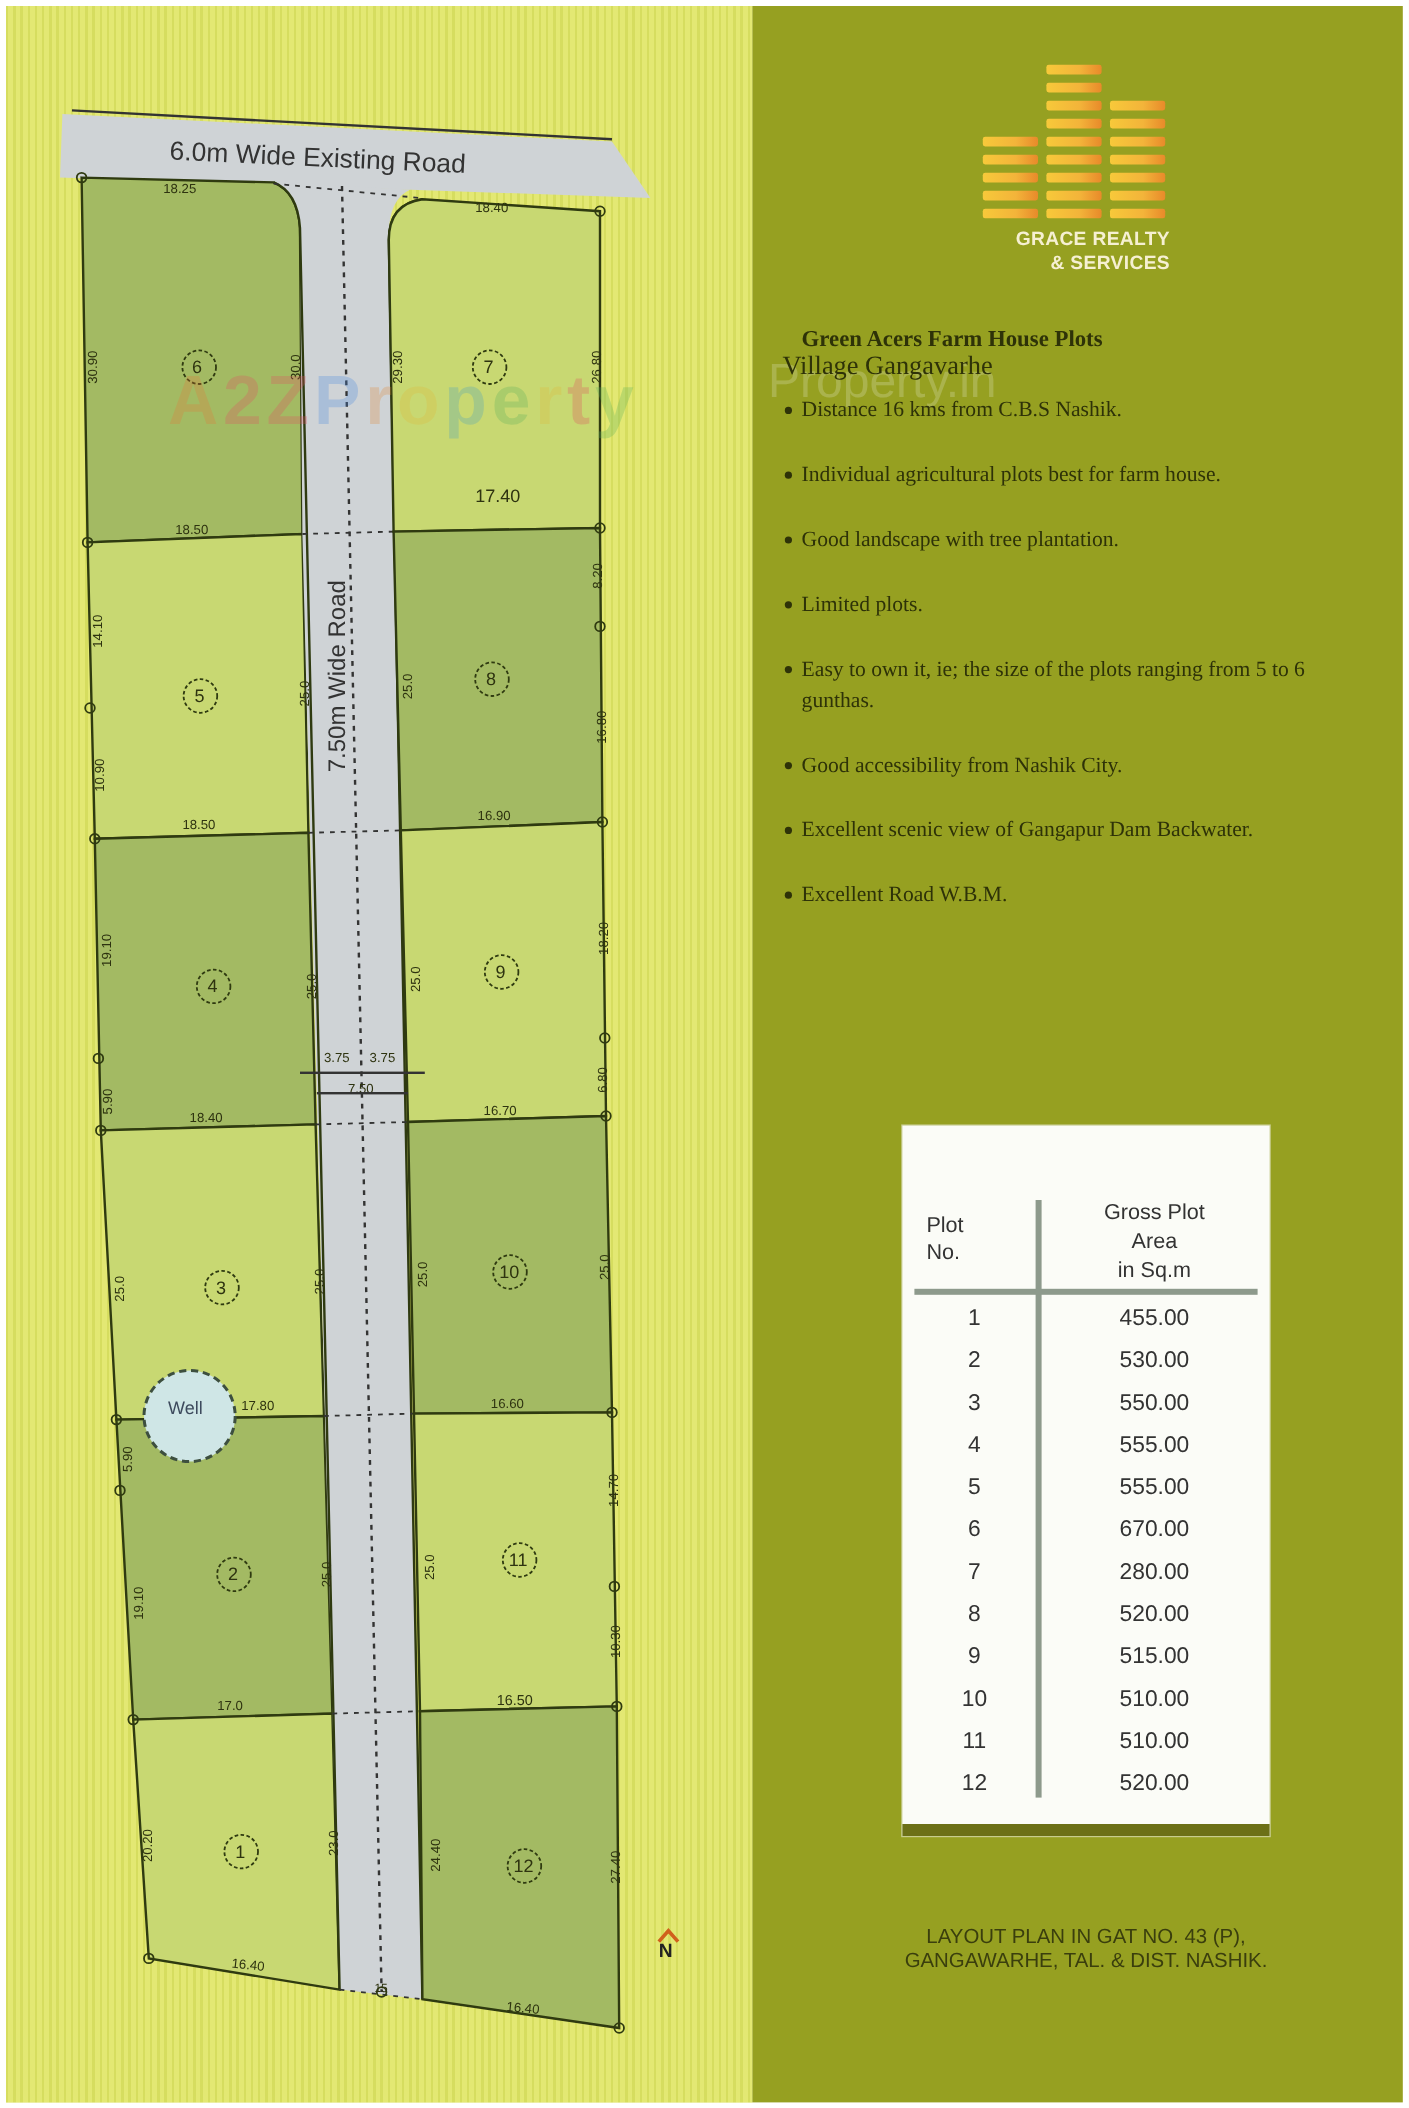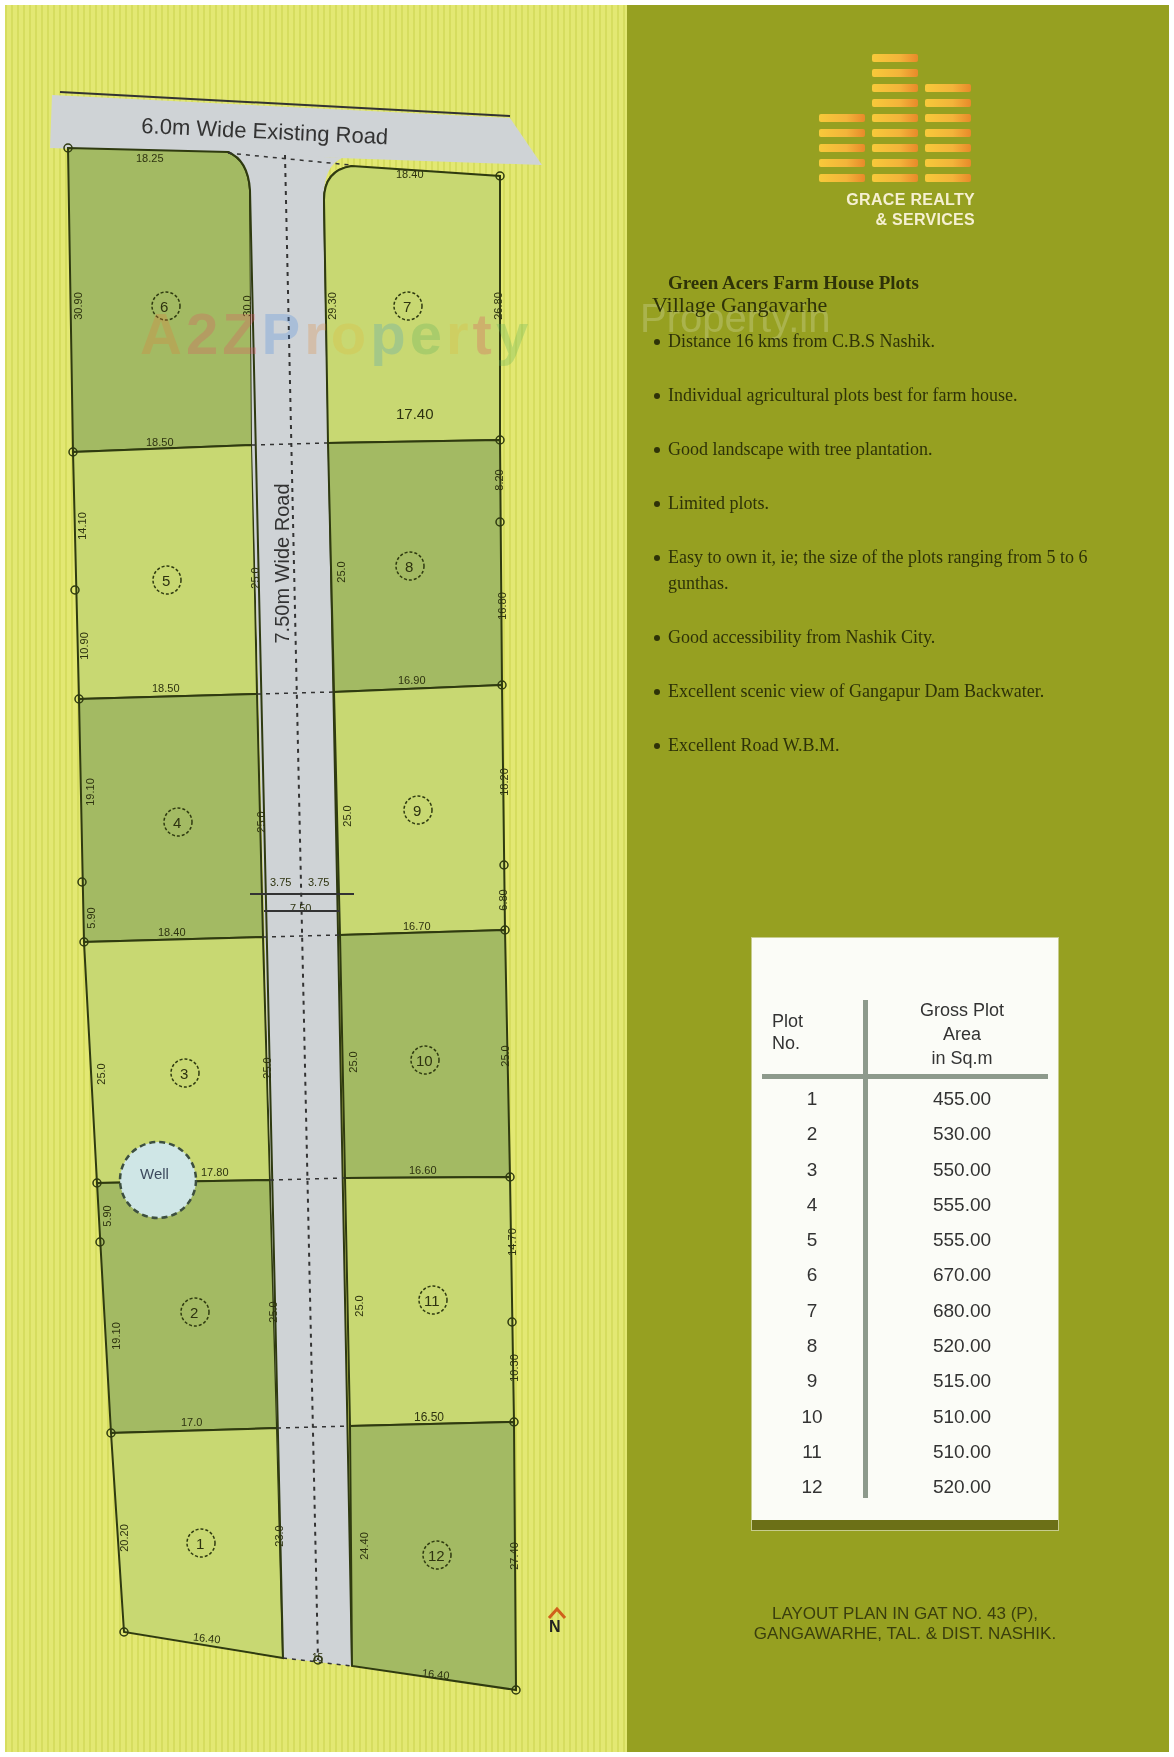--- a/index.html
+++ b/index.html
@@ -295,21 +295,21 @@
     <div class="trow">
         <span class="c1">5</span>
         <span class="c2">555.00</span>
       </div>
     <div class="trow">
         <span class="c1">6</span>
         <span class="c2">670.00</span>
       </div>
     <div class="trow">
         <span class="c1">7</span>
-        <span class="c2">680.00</span>
+        <span class="c2">280.00</span>
       </div>
     <div class="trow">
         <span class="c1">8</span>
         <span class="c2">520.00</span>
       </div>
     <div class="trow">
         <span class="c1">9</span>
         <span class="c2">515.00</span>
       </div>
     <div class="trow">

